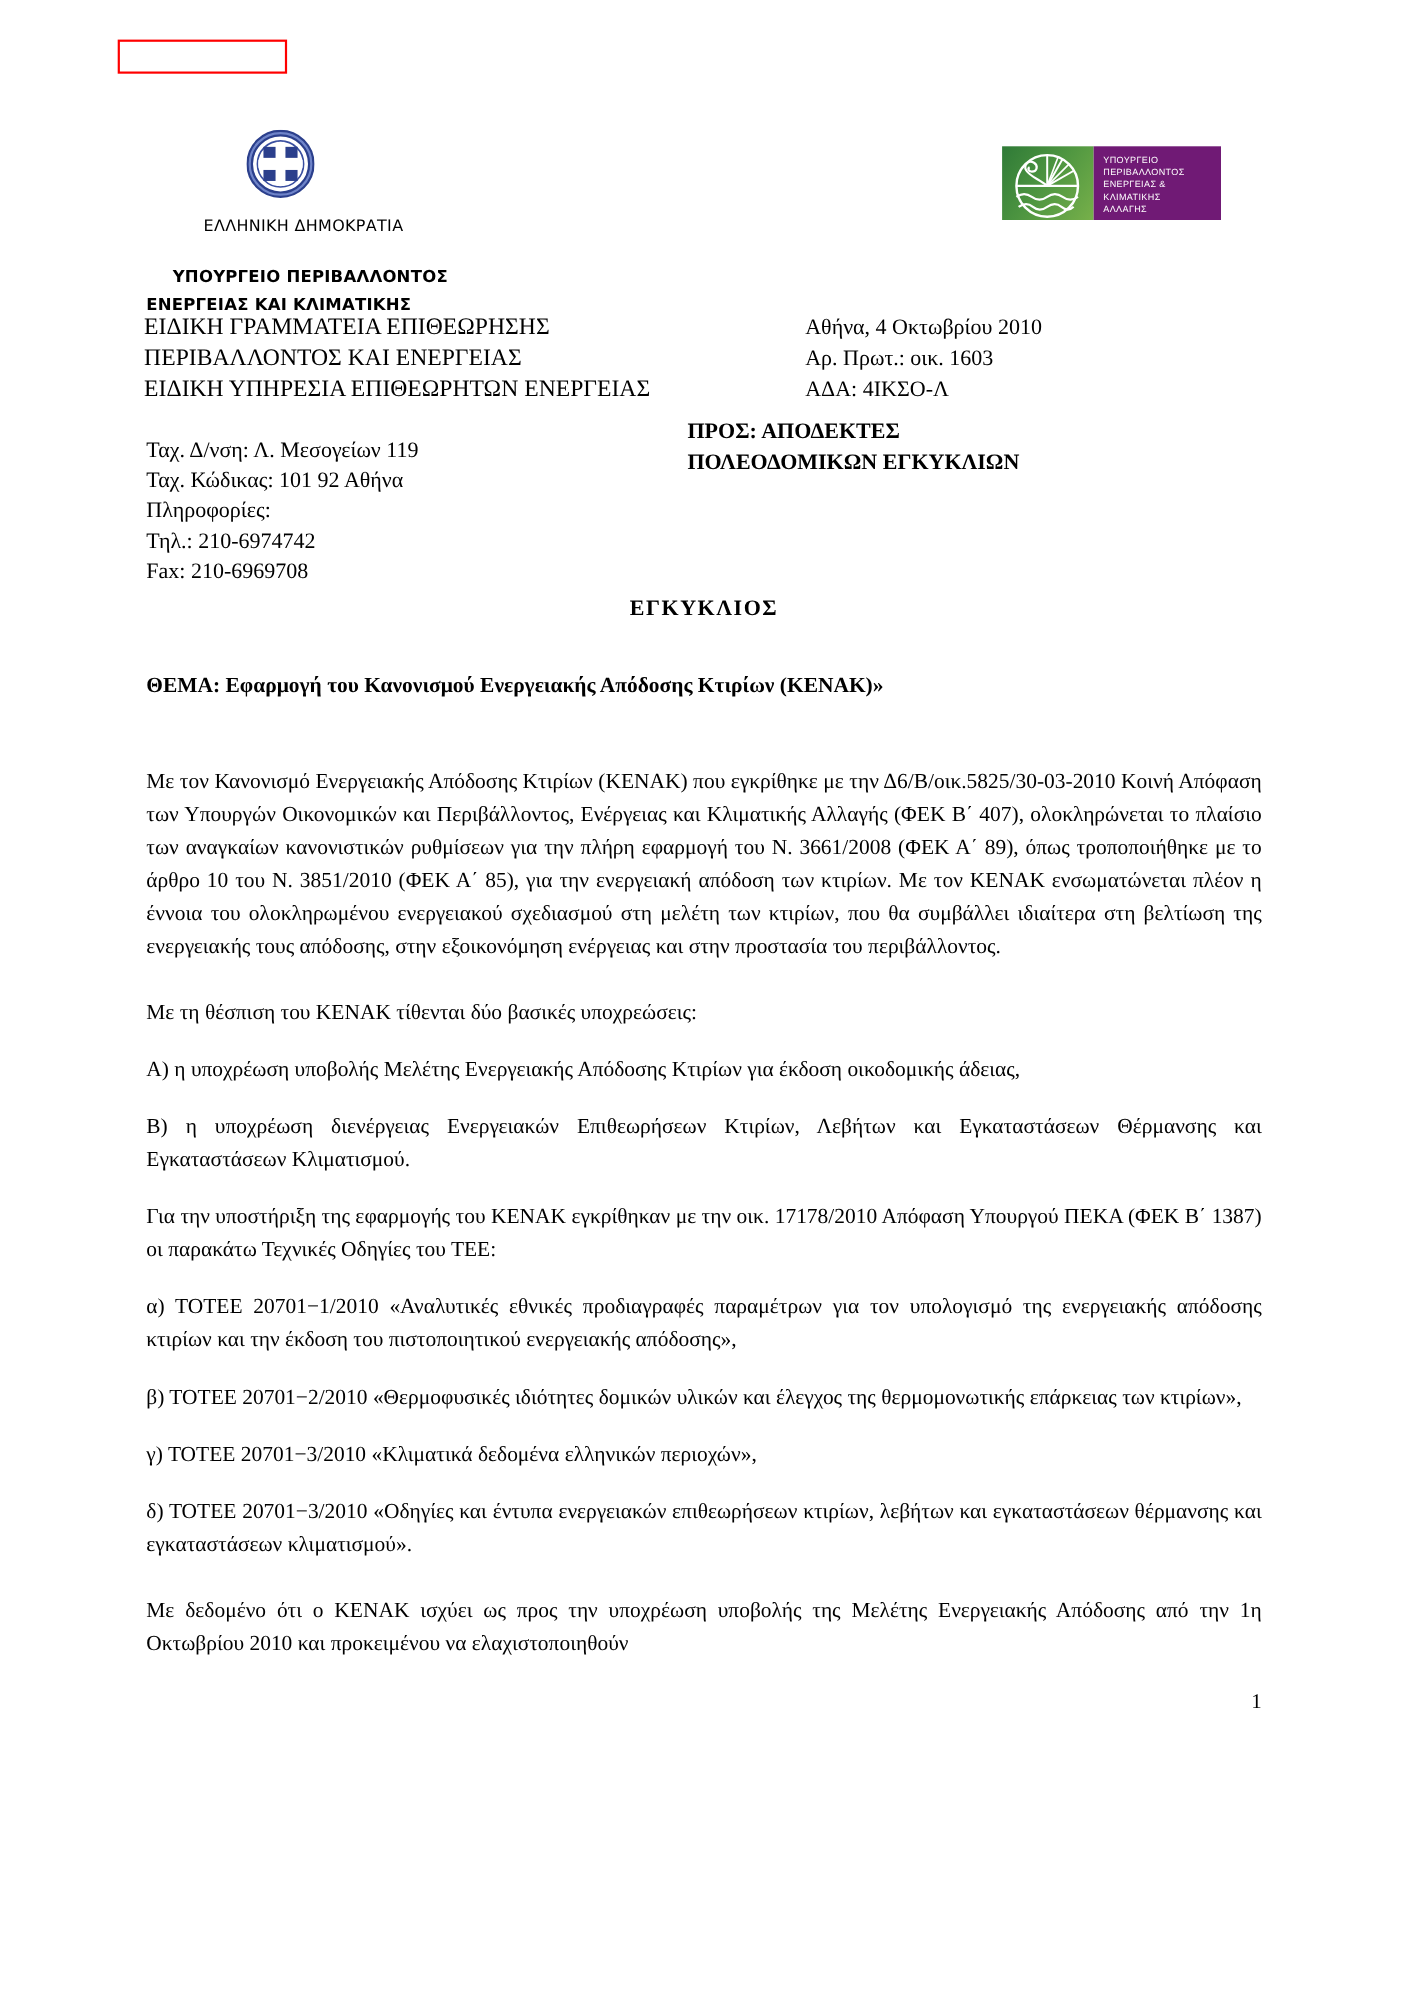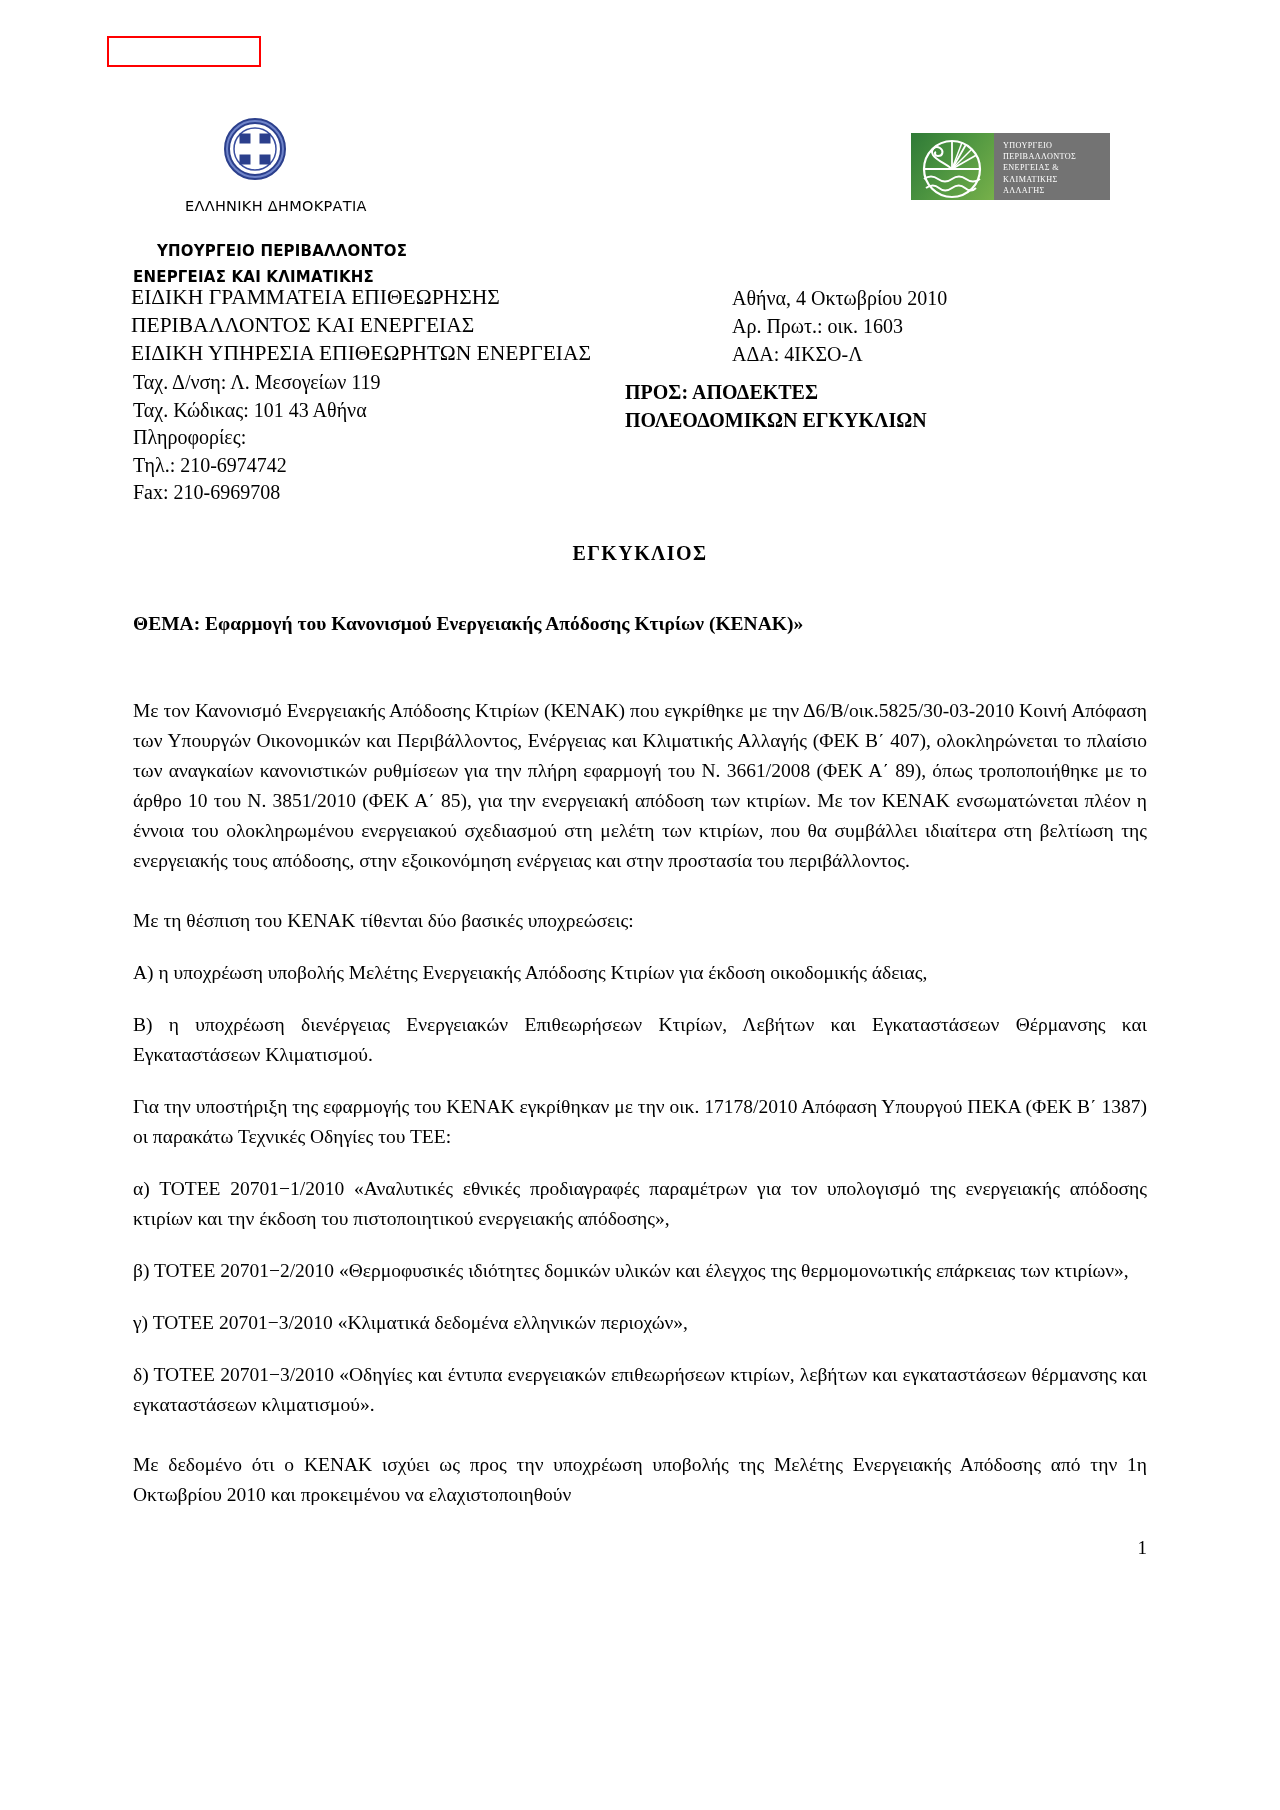--- a/index.html
+++ b/index.html
@@ -52,23 +52,23 @@
   }
   .yplogo-mark {
     width: 83px;
     height: 67px;
     background: linear-gradient(125deg, #2f7a37 0%, #4c9440 45%, #77b04a 100%);
     position: relative;
     overflow: hidden;
   }
   .yplogo-text {
     flex: 1;
-    background: #737373;
+    background: #701a75;
     color: #ffffff;
-    font-family: Liberation Serif, serif;
+    font-family: Liberation Sans, sans-serif;
     font-size: 8.2px;
     line-height: 11.2px;
     letter-spacing: 0.35px;
     padding: 7px 0 16px 9px;
     box-sizing: border-box;
     font-weight: 400;
   }
   .yplogo-text div { white-space: nowrap; }
 
   
@@ -97,21 +97,21 @@
   .secretariat {
     left: 131px;
     top: 283px;
     font-size: 21.5px;
     line-height: 28px;
     white-space: nowrap;
   }
 
   .addr {
     left: 133px;
-    top: 369px;
+    top: 396px;
     font-size: 20px;
     line-height: 27.5px;
     white-space: nowrap;
   }
 
   .meta {
     left: 713px;
     top: 284px;
     font-size: 20px;
     line-height: 28px;
@@ -230,21 +230,21 @@
   </div>
 
   <div class="abs meta">
     <div>Αθήνα, 4 Οκτωβρίου 2010</div>
     <div>Αρ. Πρωτ.: οικ. 1603</div>
     <div>ΑΔΑ: 4ΙΚΣΟ-Λ</div>
   </div>
 
   <div class="abs addr">
     <div>Ταχ. Δ/νση: Λ. Μεσογείων 119</div>
-    <div>Ταχ. Κώδικας: 101 43 Αθήνα</div>
+    <div>Ταχ. Κώδικας: 101 92 Αθήνα</div>
     <div>Πληροφορίες:</div>
     <div>Τηλ.: 210-6974742</div>
     <div>Fax: 210-6969708</div>
   </div>
 
   <div class="abs recipient">
     <div>ΠΡΟΣ: ΑΠΟΔΕΚΤΕΣ</div>
     <div>ΠΟΛΕΟΔΟΜΙΚΩΝ ΕΓΚΥΚΛΙΩΝ</div>
   </div>
 

